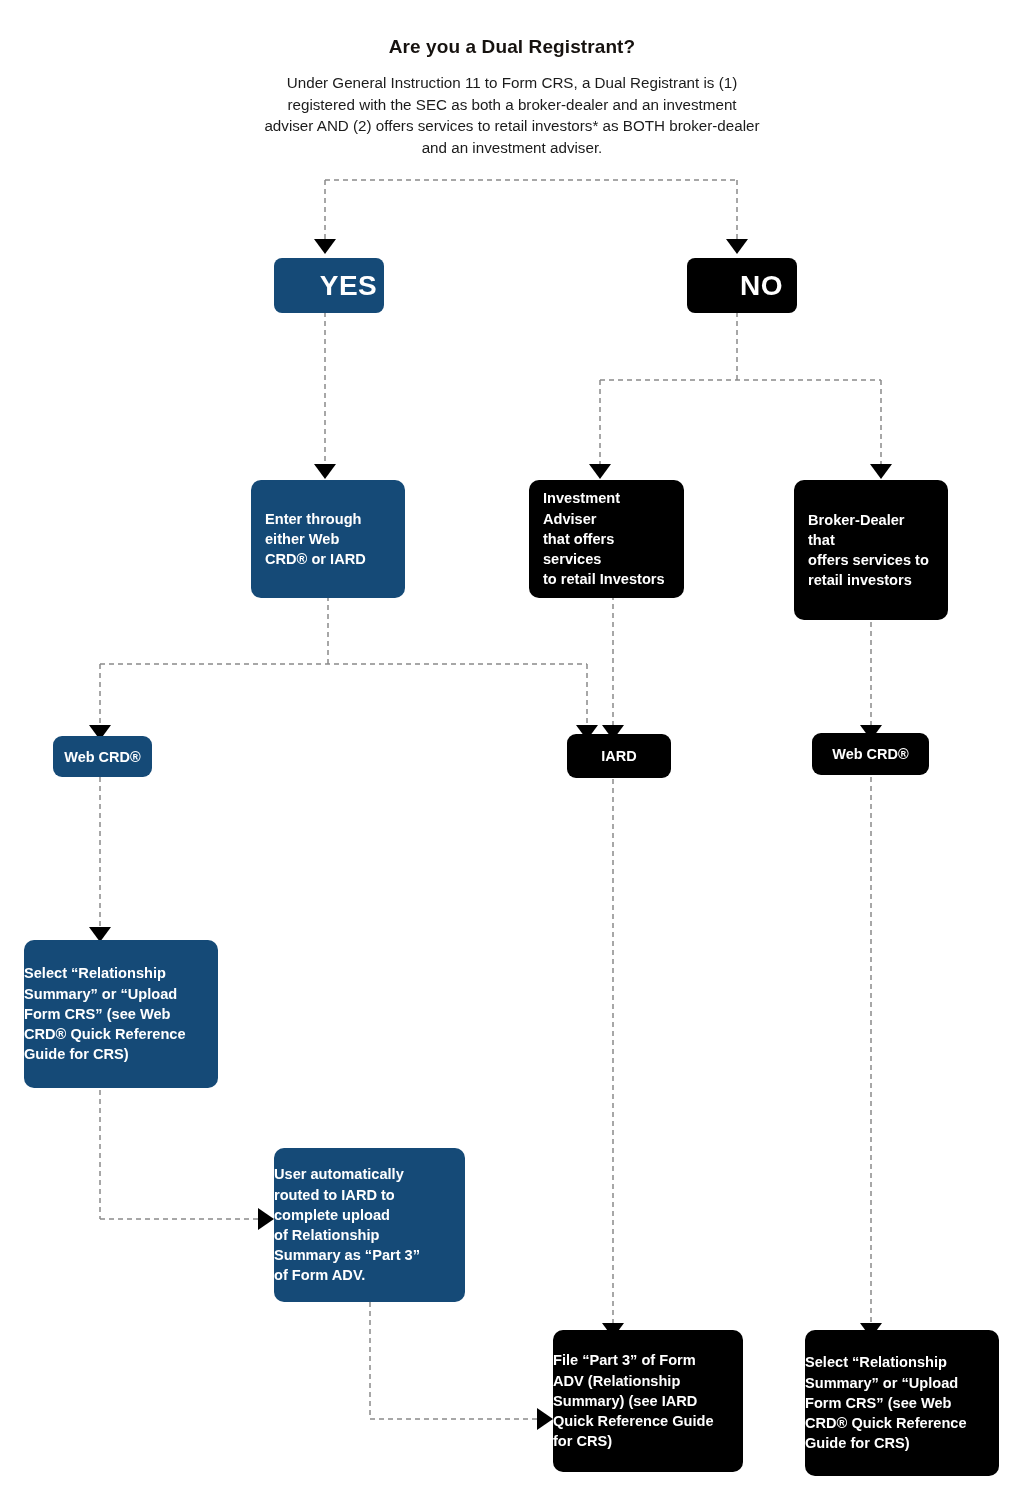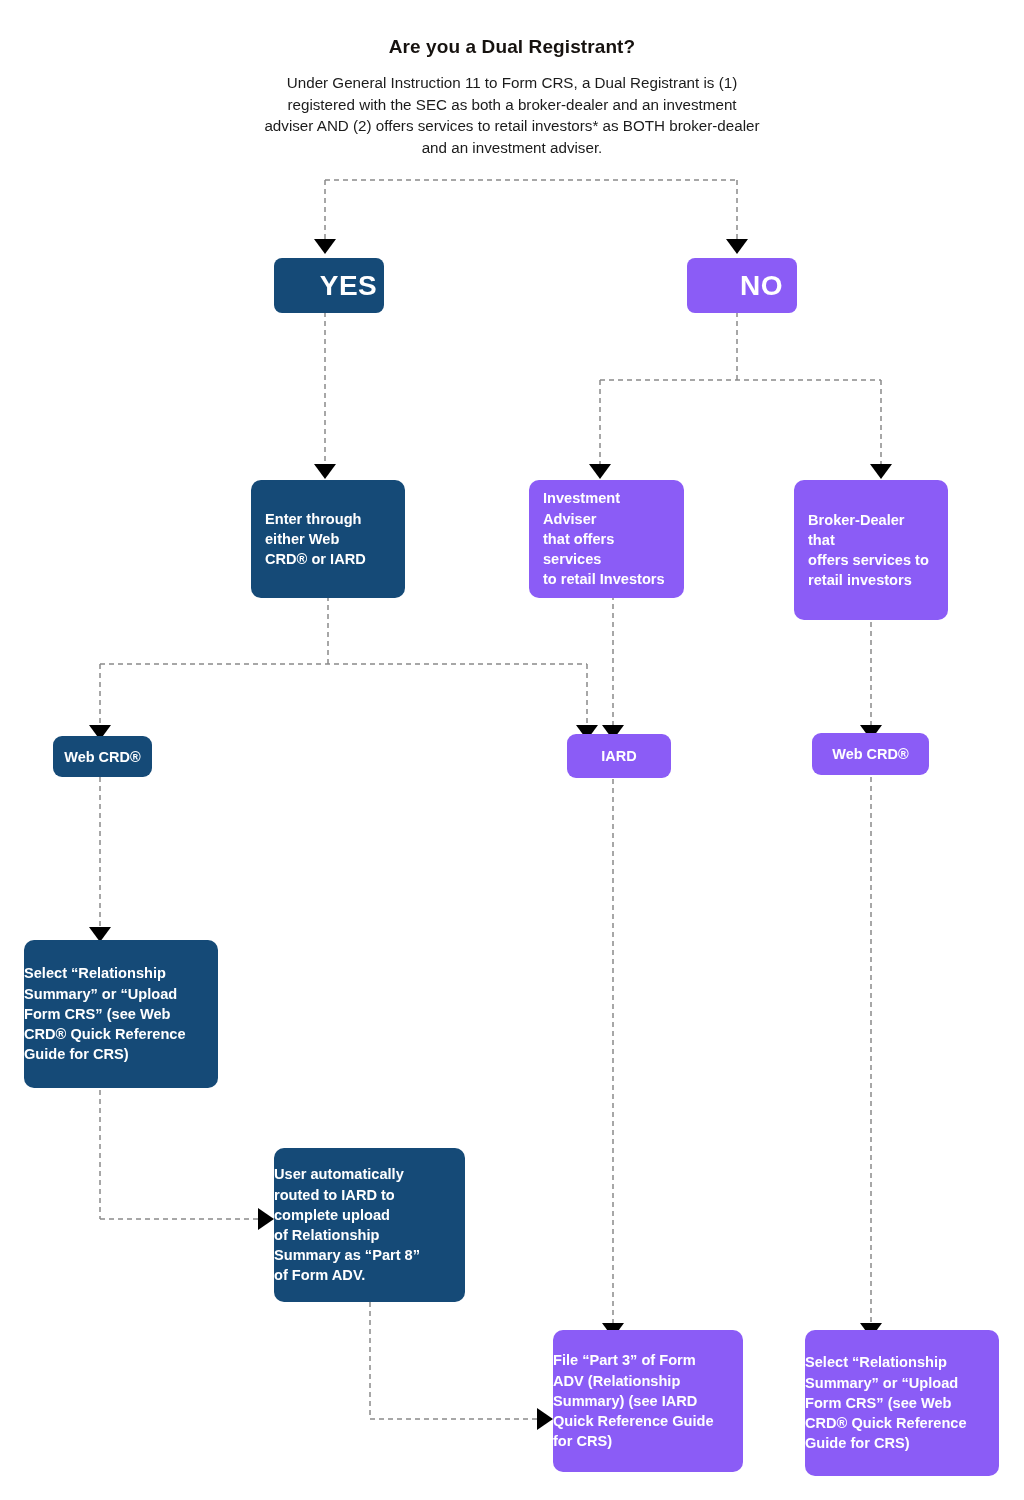--- a/index.html
+++ b/index.html
@@ -52,21 +52,21 @@
   .node {
     position: absolute;
     box-sizing: border-box;
     border-radius: 10px;
     color: #ffffff;
     display: flex;
     align-items: center;
     overflow: hidden;
   }
   .node.navy  { background: #154A77; }
-  .node.green { background: #8b5cf6; }
+  .node.green { background: #000000; }
   .node .txt {
     display: block;
     width: 100%;
     white-space: pre-line;
   }
   
   .pill {
     justify-content: center;
     border-radius: 8px;
     padding-left: 39px;
@@ -209,21 +209,21 @@
 Form CRS” (see Web
 CRD® Quick Reference
 Guide for CRS)</span>
   </div>
 
   <div class="node navy para pad-lg" style="left:274px; top:1148px; width:191px; height:154px;">
     <span class="txt">User automatically
 routed to IARD to
 complete upload
 of Relationship
-Summary as “Part 8”
+Summary as “Part 3”
 of Form ADV.</span>
   </div>
 
   <div class="node green para pad-lg" style="left:553px; top:1330px; width:190px; height:142px;">
     <span class="txt">File “Part 3” of Form
 ADV (Relationship
 Summary) (see IARD
 Quick Reference Guide
 for CRS)</span>
   </div>

